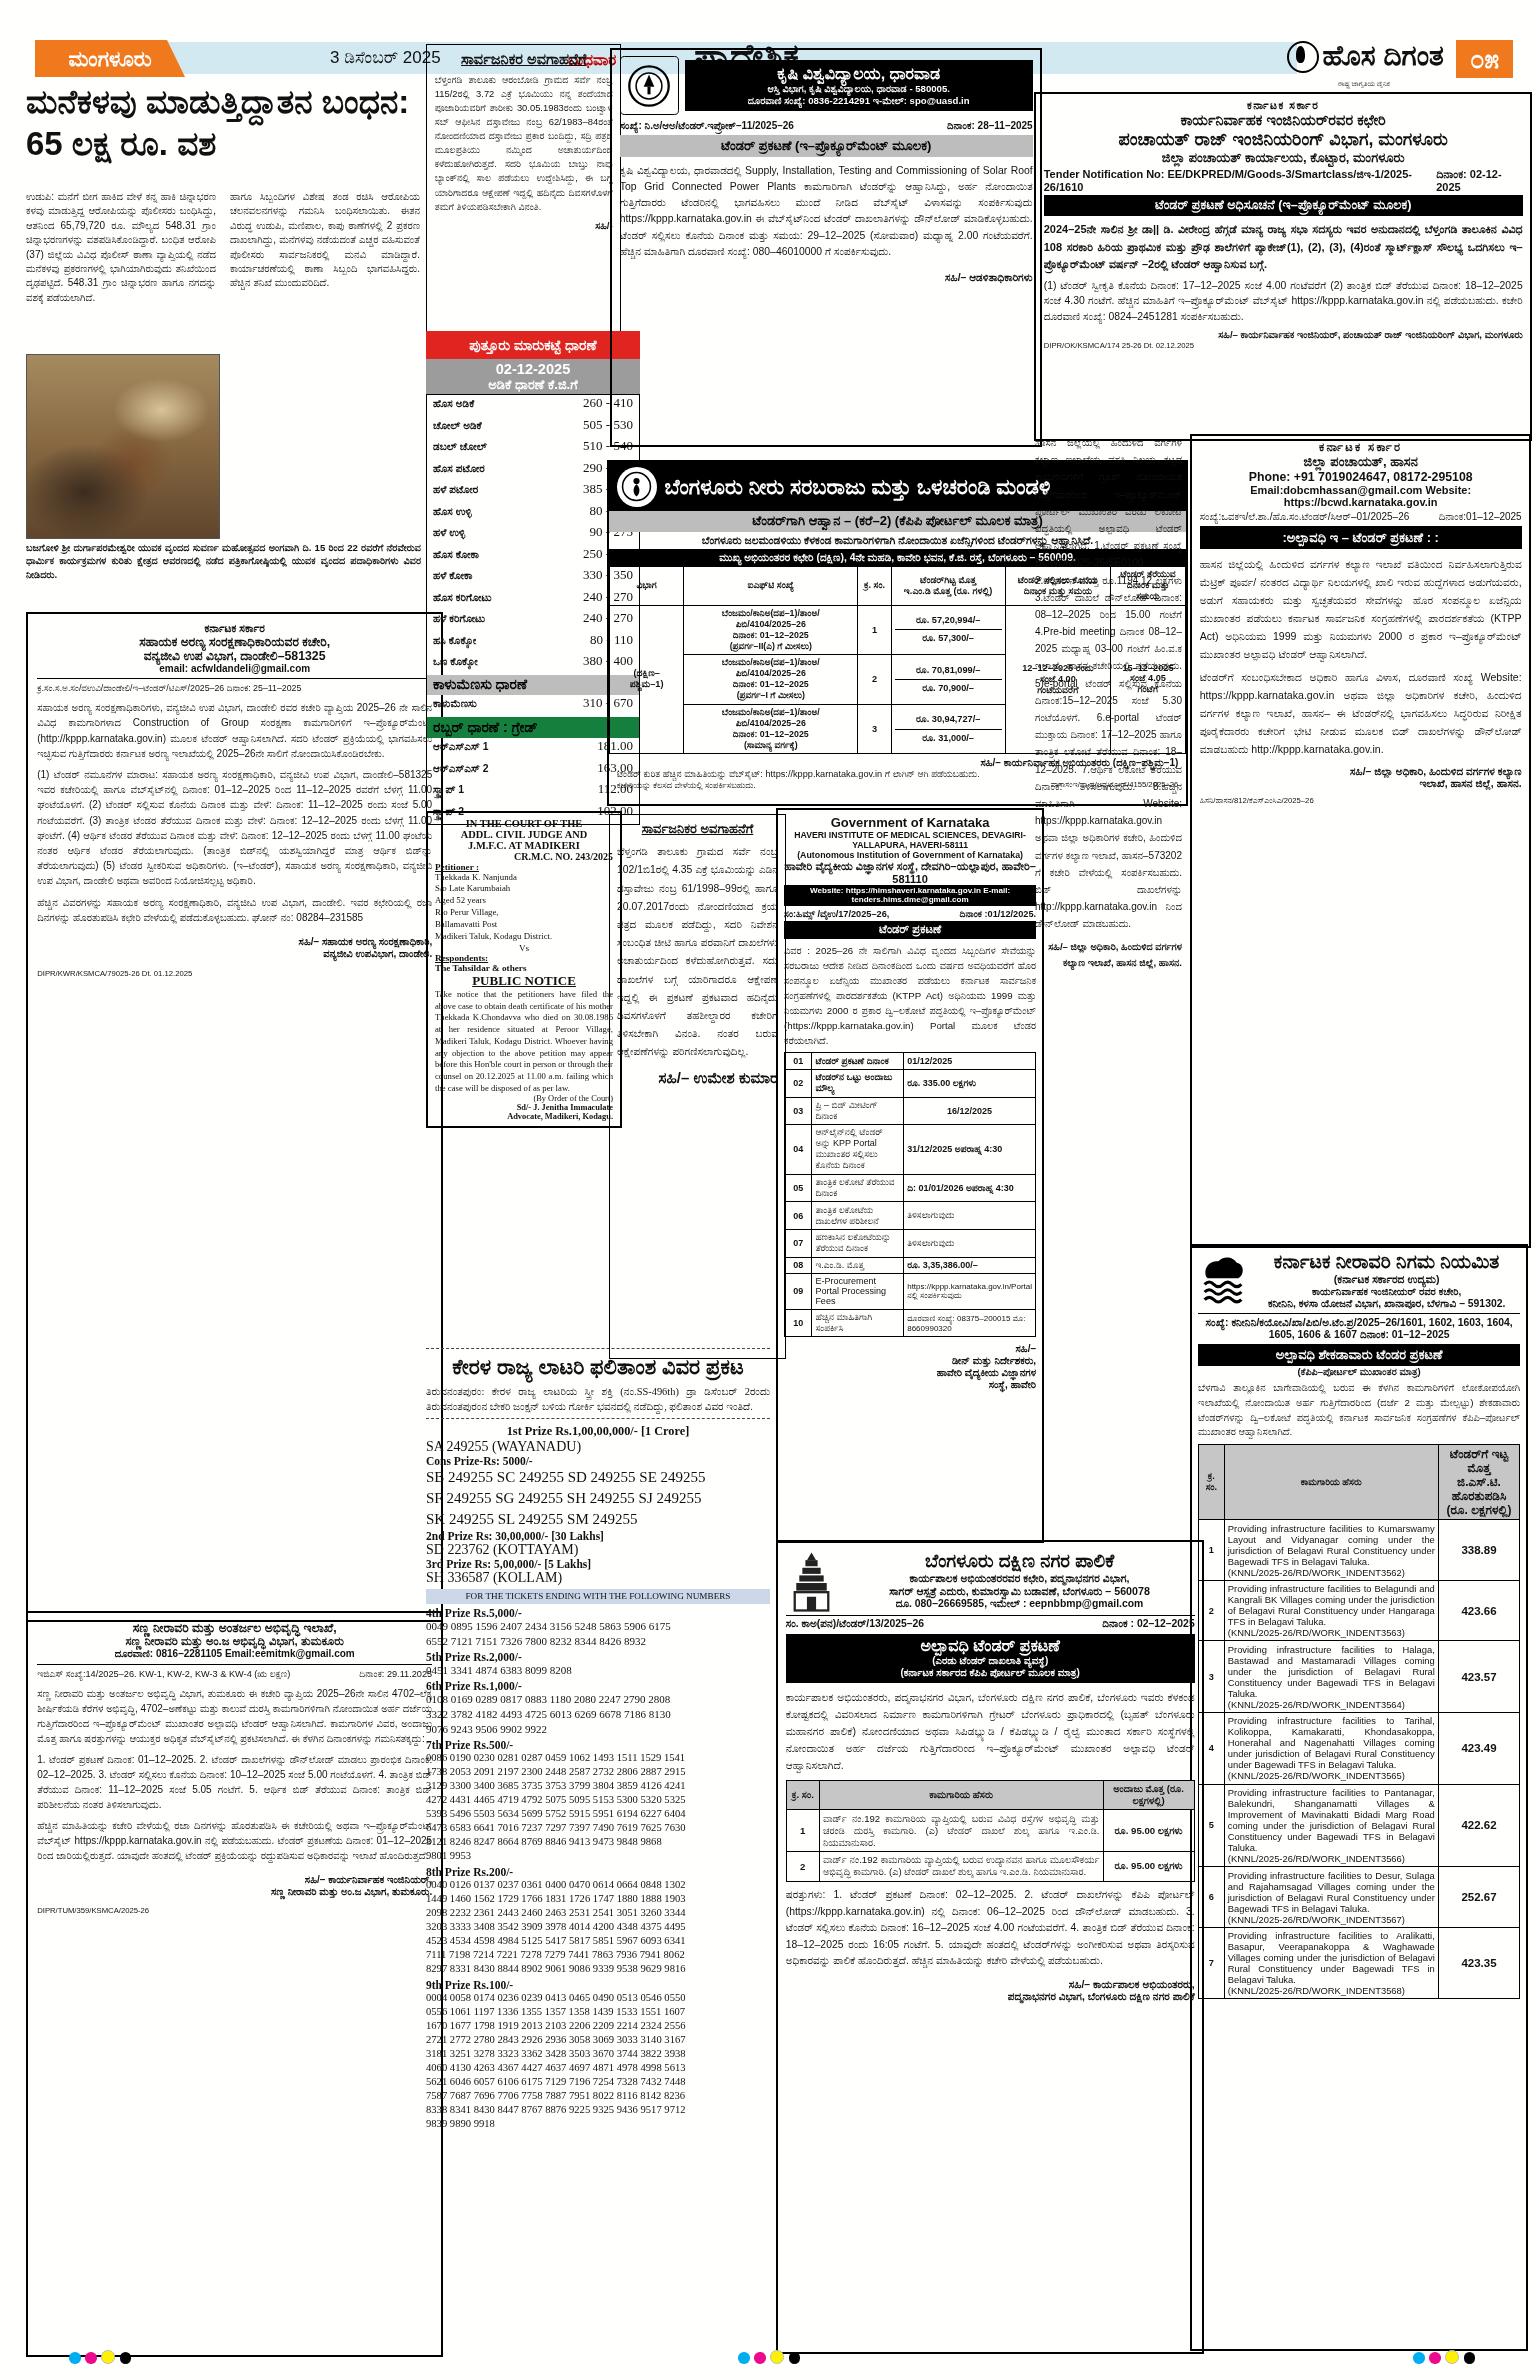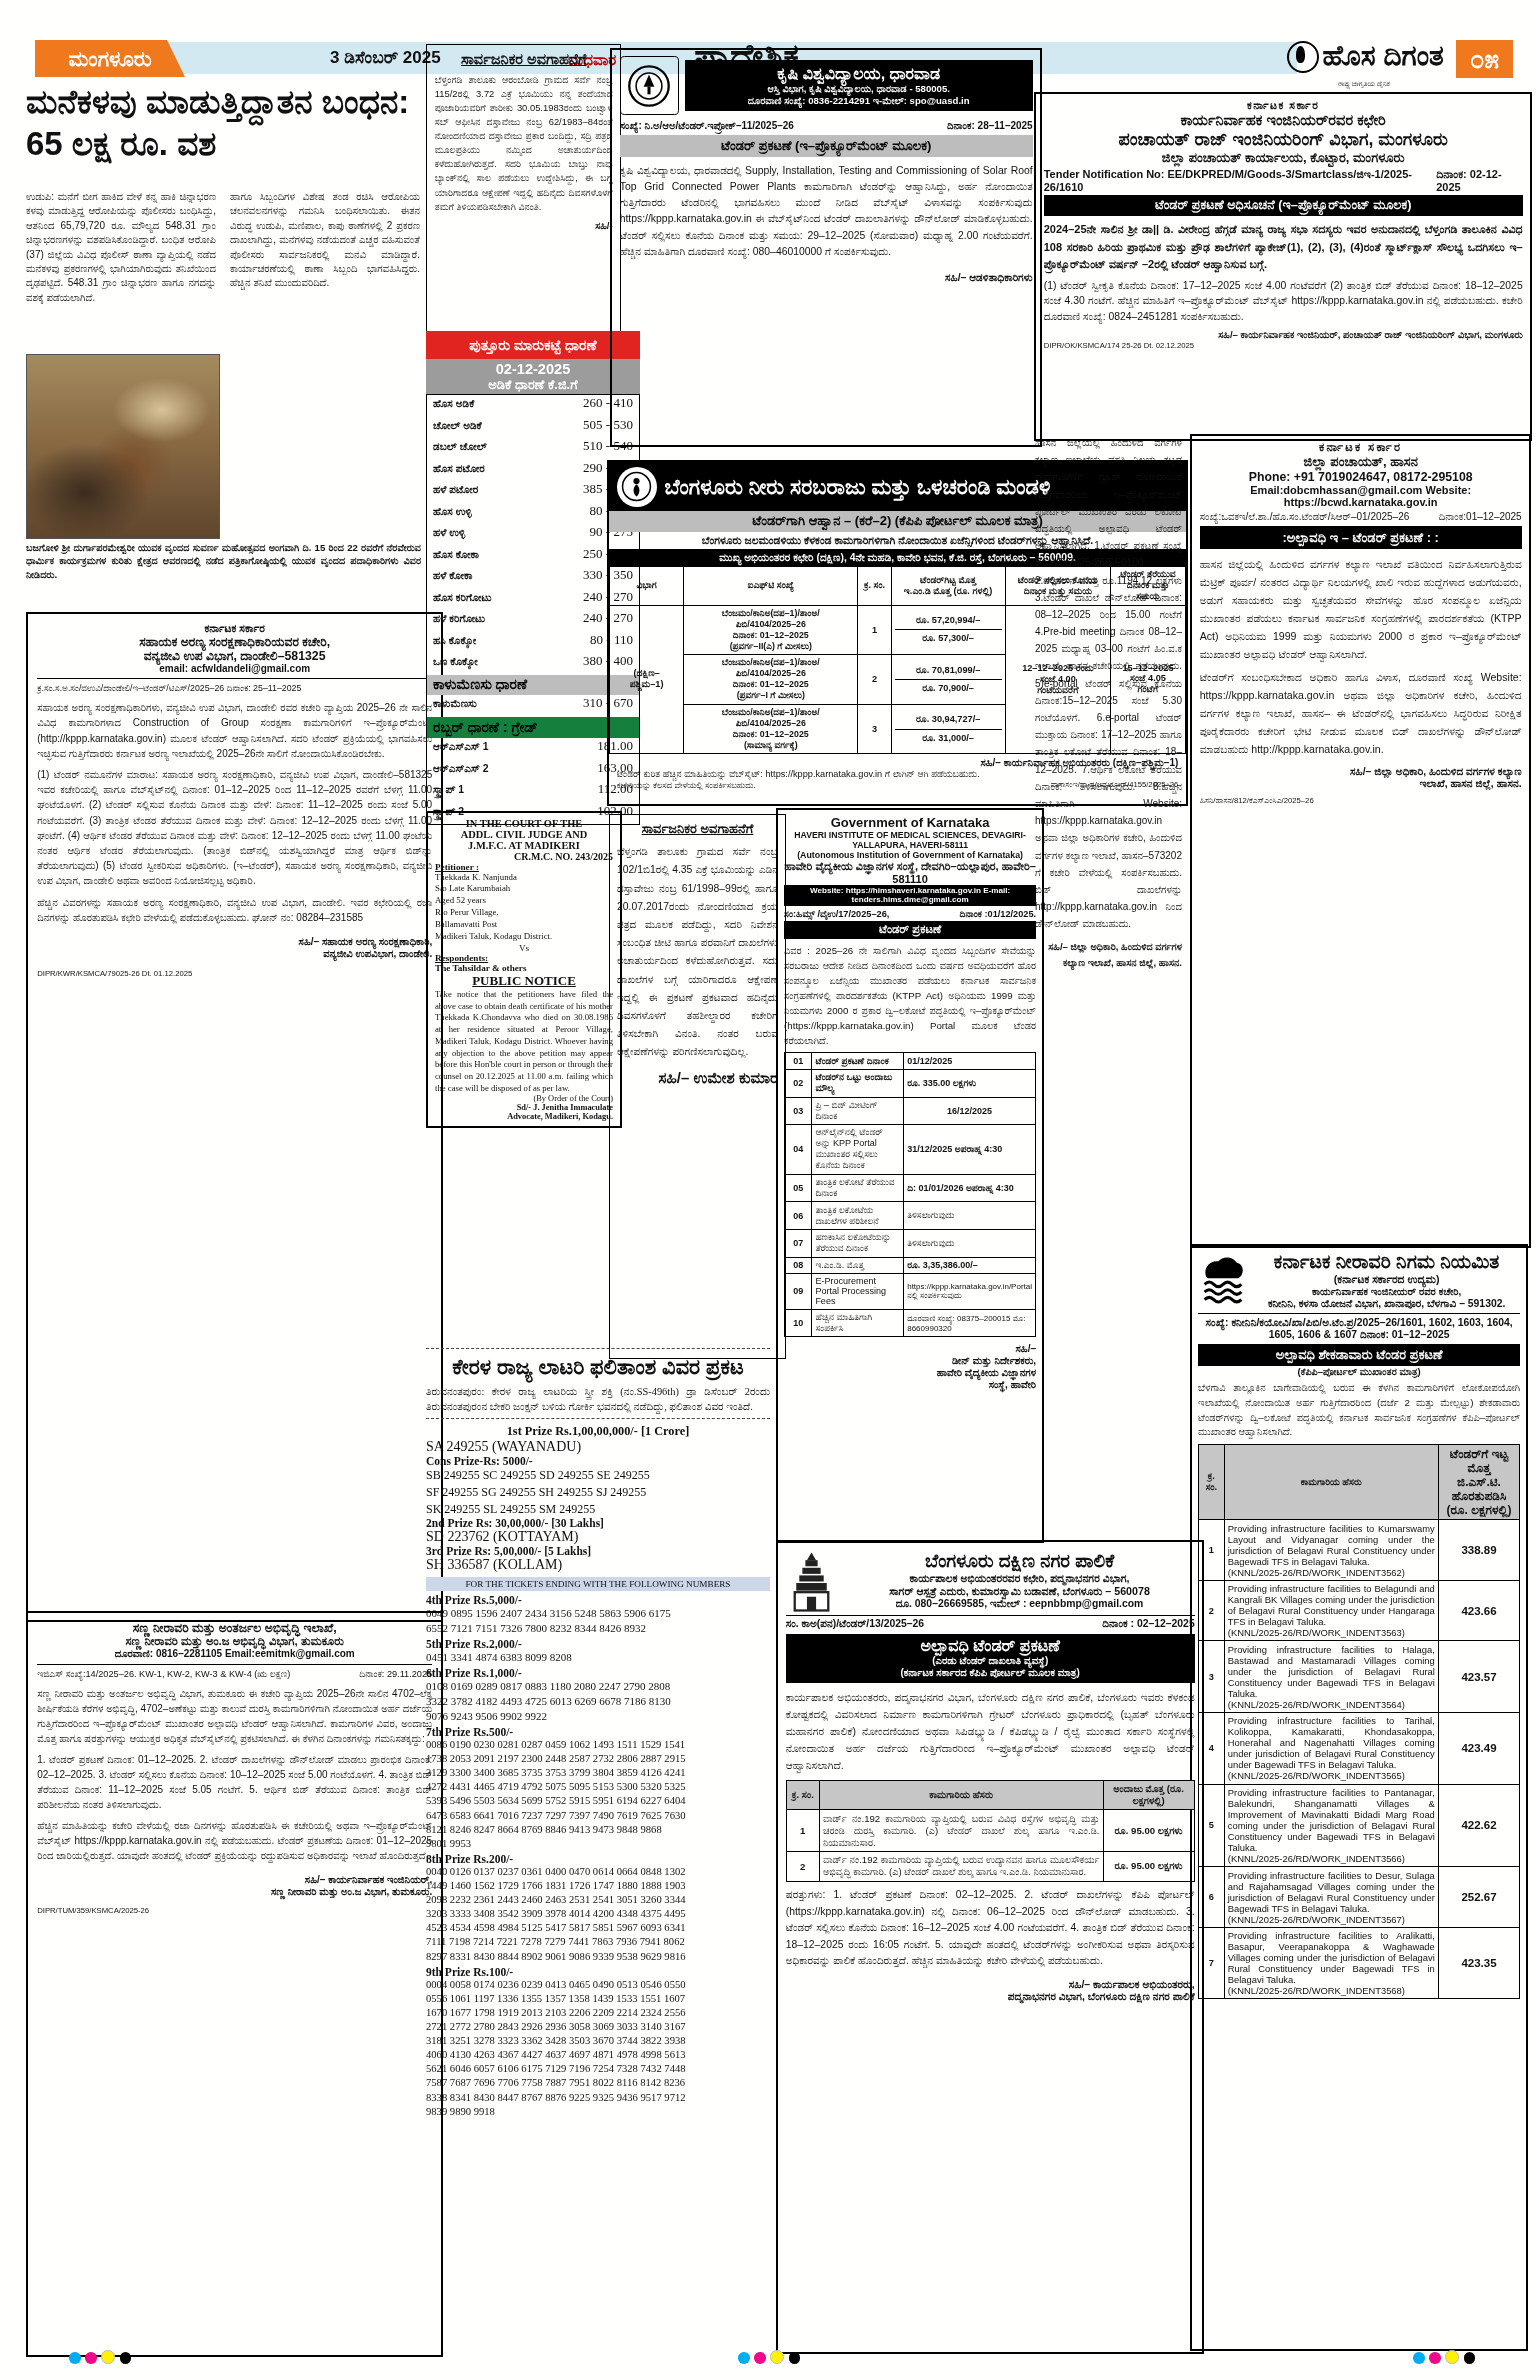--- a/index.html
+++ b/index.html
@@ -40,21 +40,21 @@
   .sig{font-weight:bold;}
   .tiny{font-size:7.7px;}
 </style>
 </head>
 <body>
 
 <div class="page">
 
   <div class="abs topbar"></div>
   <div class="abs citychip">ಮಂಗಳೂರು</div>
-  <div class="abs" style="left:330px;top:48px;font-size:17px;font-weight:bold;">3 ಡಿಸೆಂಬರ್ 2025</div>
+  <div class="abs" style="left:330px;top:48px;font-size:17px;">3 ಡಿಸೆಂಬರ್ 2025</div>
   <div class="abs bold" style="left:568px;top:51px;font-size:15.3px;color:#c40000;">ಬುಧವಾರ</div>
   <div class="abs bold" style="left:694px;top:37px;font-size:34px;letter-spacing:0.8px;">ಪ್ರಾದೇಶಿಕ</div>
   <div class="abs" style="left:1287px;top:40px;width:161px;height:38px;">
     <span style="display:inline-block;width:28px;height:28px;border:2.3px solid #000;border-radius:50%;vertical-align:middle;position:relative;">
       <span style="position:absolute;left:7px;top:3.1px;width:9.2px;height:17px;background:#000;border-radius:50% 50% 40% 40%;"></span>
     </span>
     <span class="bold" style="font-size:28px;vertical-align:middle;">ಹೊಸ ದಿಗಂತ</span>
   </div>
   <div class="abs" style="left:1338px;top:80px;font-size:7px;">ರಾಷ್ಟ್ರ ಜಾಗೃತಿಯ ದೈನಿಕ</div>
   <div class="abs pagechip">೦೫</div>
@@ -208,21 +208,21 @@
 
   </div>
 
   <div class="abs clip" style="left:426px;top:1348px;width:344px;height:991px;border-top:1.5px dashed #444;">
     <div class="ctr bold" style="font-size:21px;margin-top:6.1px;">ಕೇರಳ ರಾಜ್ಯ ಲಾಟರಿ ಫಲಿತಾಂಶ ವಿವರ ಪ್ರಕಟ</div>
     <div class="j serif" style="font-size:10.4px;line-height:1.45;margin-top:4.6px;">ತಿರುವನಂತಪುರಂ: ಕೇರಳ ರಾಜ್ಯ ಲಾಟರಿಯ ಸ್ತ್ರೀ ಶಕ್ತಿ (ನಂ.SS-496th) ಡ್ರಾ ಡಿಸೆಂಬರ್ 2ರಂದು ತಿರುವನಂತಪುರಂನ ಬೇಕರಿ ಜಂಕ್ಷನ್ ಬಳಿಯ ಗೋರ್ಕಿ ಭವನದಲ್ಲಿ ನಡೆದಿದ್ದು, ಫಲಿತಾಂಶ ವಿವರ ಇಂತಿದೆ.</div>
     <div style="border-top:0.8px dashed #444;margin:4.6px 0;"></div>
     <div class="bold serif" style="font-size:12.3px;text-align:center;">1st Prize Rs.1,00,00,000/- [1 Crore]</div>
     <div class="serif" style="font-size:14px;">SA 249255 (WAYANADU)</div>
     <div class="bold serif" style="font-size:11.5px;">Cons Prize-Rs: 5000/-</div>
-    <div class="serif pre" style="font-size:12px;line-height:1.4;">SB 249255   SC 249255   SD 249255   SE 249255
+    <div class="serif pre" style="font-size:15px;line-height:1.4;">SB 249255   SC 249255   SD 249255   SE 249255
 SF 249255   SG 249255   SH 249255   SJ 249255
 SK 249255   SL 249255   SM 249255</div>
     <div class="bold serif" style="font-size:11.5px;">2nd Prize Rs: 30,00,000/- [30 Lakhs]</div>
     <div class="serif" style="font-size:14px;">SD 223762 (KOTTAYAM)</div>
     <div class="bold serif" style="font-size:11.5px;">3rd Prize Rs: 5,00,000/- [5 Lakhs]</div>
     <div class="serif" style="font-size:14px;">SH 336587 (KOLLAM)</div>
     <div class="ctr serif" style="background:#ccd7ea;font-size:9.2px;padding:2.3px 0;margin:3.1px 0;">FOR THE TICKETS ENDING WITH THE FOLLOWING NUMBERS</div>
     <div class="bold serif" style="font-size:11.5px;">4th Prize Rs.5,000/-</div>
     <div class="serif pre" style="font-size:11px;line-height:1.35;">0049 0895 1596 2407 2434 3156 5248 5863 5906 6175
 6552 7121 7151 7326 7800 8232 8344 8426 8932</div>

